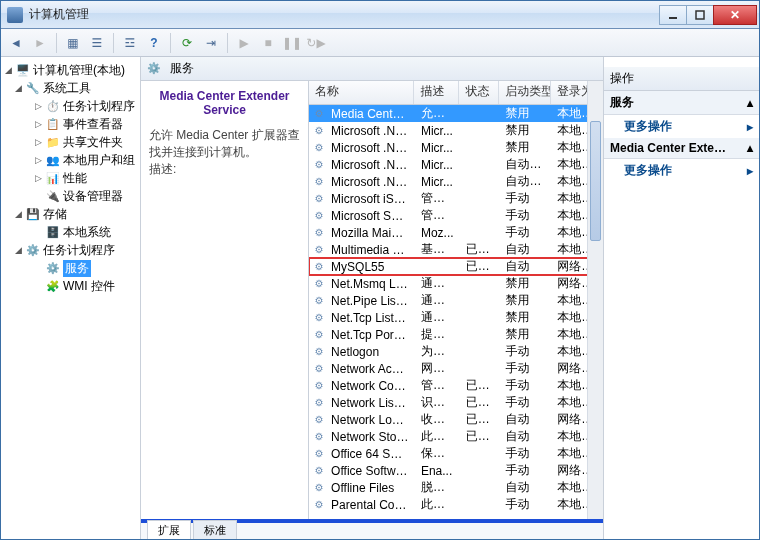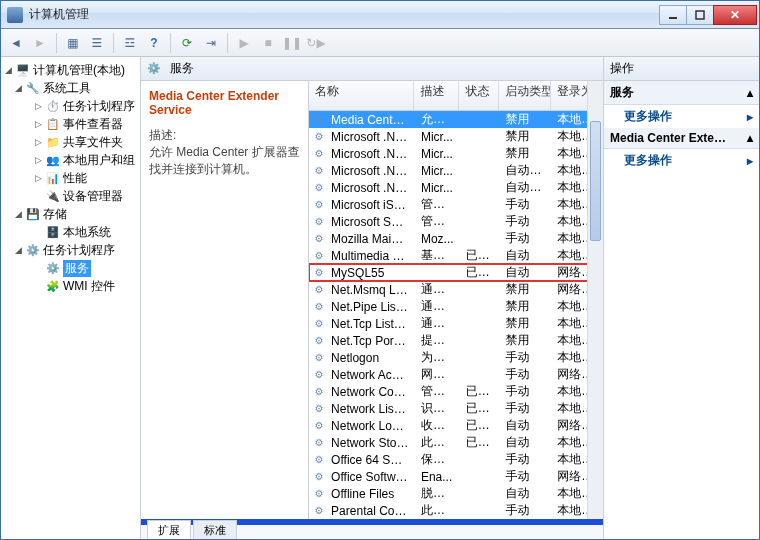--- a/index.html
+++ b/index.html
@@ -24,36 +24,36 @@
   .tnode.d1 { padding-left: 12px; }
   .tnode.d2 { padding-left: 32px; }
   .twisty { width: 11px; height: 11px; margin-right: 2px; font-size: 9px; color: #5a5a5a; display: inline-flex; align-items: center; justify-content: center; }
   .ticon { width: 14px; height: 14px; margin-right: 3px; display: inline-flex; align-items: center; justify-content: center; font-size: 11px; }
   .tlabel { white-space: nowrap; }
   .tnode.selected .tlabel { background: #3399ff; color: #fff; padding: 0 2px; }
   .center { flex: 1; display: flex; flex-direction: column; border-right: 1px solid #c9d0da; min-width: 0; }
   .center-head { height: 24px; background: linear-gradient(#f2f6fa, #e4ebf4); border-bottom: 1px solid #c9d0da; display: flex; align-items: center; padding: 0 6px; gap: 6px; }
   .center-body { flex: 1; display: flex; min-height: 0; }
   .detail { width: 168px; border-right: 1px solid #c9d0da; padding: 8px; overflow: hidden; }
-  .detail-title { font-weight: bold; color: #c2410c; margin-bottom: 10px; }
+  .detail-title { font-weight: bold; color: #4c1d95; margin-bottom: 10px; text-align: center; }
   .detail-desc { color: #444; }
   .list { flex: 1; display: flex; flex-direction: column; min-width: 0; }
-  .lhead { height: 30px; background: linear-gradient(#fbfcfe, #ebeff5); border-bottom: 1px solid #c9d0da; display: flex; }
+  .lhead { height: 24px; background: linear-gradient(#fbfcfe, #ebeff5); border-bottom: 1px solid #c9d0da; display: flex; }
   .lh { border-right: 1px solid #d6dce5; padding: 2px 6px; color: #333; white-space: nowrap; overflow: hidden; }
   .lbody { flex: 1; overflow: auto; }
   .lrow { display: flex; height: 17px; align-items: center; white-space: nowrap; }
   .lrow.selected { background: #3399ff; color: #fff; }
   .lrow.hl { outline: 2px solid #e03434; outline-offset: -1px; }
   .lcell { padding: 0 6px; overflow: hidden; text-overflow: ellipsis; }
   .svc-icon { width: 14px; height: 14px; margin-left: 4px; display: inline-flex; align-items: center; justify-content: center; font-size: 10px; color: #6b8db3; }
-  .tabs { height: 20px; border-top: 6px solid #1d4ed8; display: flex; align-items: flex-end; background: #f6f8fb; padding-left: 6px; gap: 2px; }
+  .tabs { height: 20px; border-top: 4px solid #1d4ed8; display: flex; align-items: flex-end; background: #f6f8fb; padding-left: 6px; gap: 2px; }
   .tab { padding: 2px 10px 1px; border: 1px solid #c9d0da; border-bottom: none; background: #fff; font-size: 11px; }
   .tab.inactive { background: #e9eef5; }
   .actions { width: 155px; display: flex; flex-direction: column; }
-  .actions-head { height: 24px; background: linear-gradient(#f2f6fa, #e4ebf4); border-bottom: 1px solid #c9d0da; display: flex; align-items: center; padding: 0 6px; }
+  .actions-head { height: 24px; background: linear-gradient(#f2f6fa, #e4ebf4); border-bottom: 1px solid #c9d0da; display: flex; align-items: center; padding: 0 6px; margin-top: 10px; }
   .actions-body { flex: 1; }
   .actgrp-h { background: #eef3f9; border-bottom: 1px solid #d6dce5; padding: 3px 6px; display: flex; justify-content: space-between; align-items: center; font-weight: bold; }
   .actitem { padding: 3px 6px 3px 20px; display: flex; justify-content: space-between; align-items: center; color: #0a4b8c; font-weight: bold; }
   .scrollbar { position: absolute; right: 0; top: 0; bottom: 0; width: 16px; background: #eceff3; border-left: 1px solid #d6dce5; }
   .sb-thumb { position: absolute; left: 2px; right: 2px; top: 40px; height: 120px; background: linear-gradient(#d2dff0, #b6cbe6); border: 1px solid #8faed2; border-radius: 2px; }
   .list { position: relative; }
   .c-name { width: 120px; }
   .c-desc { width: 50px; }
   .c-stat { width: 44px; }
   .c-type { width: 58px; }
@@ -176,22 +176,22 @@
     </div>
 
     <div class="center">
       <div class="center-head">
         <span class="ticon">⚙️</span>
         <span>服务</span>
       </div>
       <div class="center-body">
         <div class="detail">
           <div class="detail-title">Media Center Extender Service</div>
+          <div class="detail-desc">允许 Media Center 扩展器查找并连接到计算机。</div>
           <div class="detail-desc">描述:</div>
-          <div class="detail-desc">允许 Media Center 扩展器查找并连接到计算机。</div>
         </div>
         <div class="list">
           <div class="lhead">
             <div class="lh c-name">名称</div>
             <div class="lh c-desc">描述</div>
             <div class="lh c-stat">状态</div>
             <div class="lh c-type">启动类型</div>
             <div class="lh c-logon">登录为</div>
           </div>
           <div class="lbody" id="lbody">

